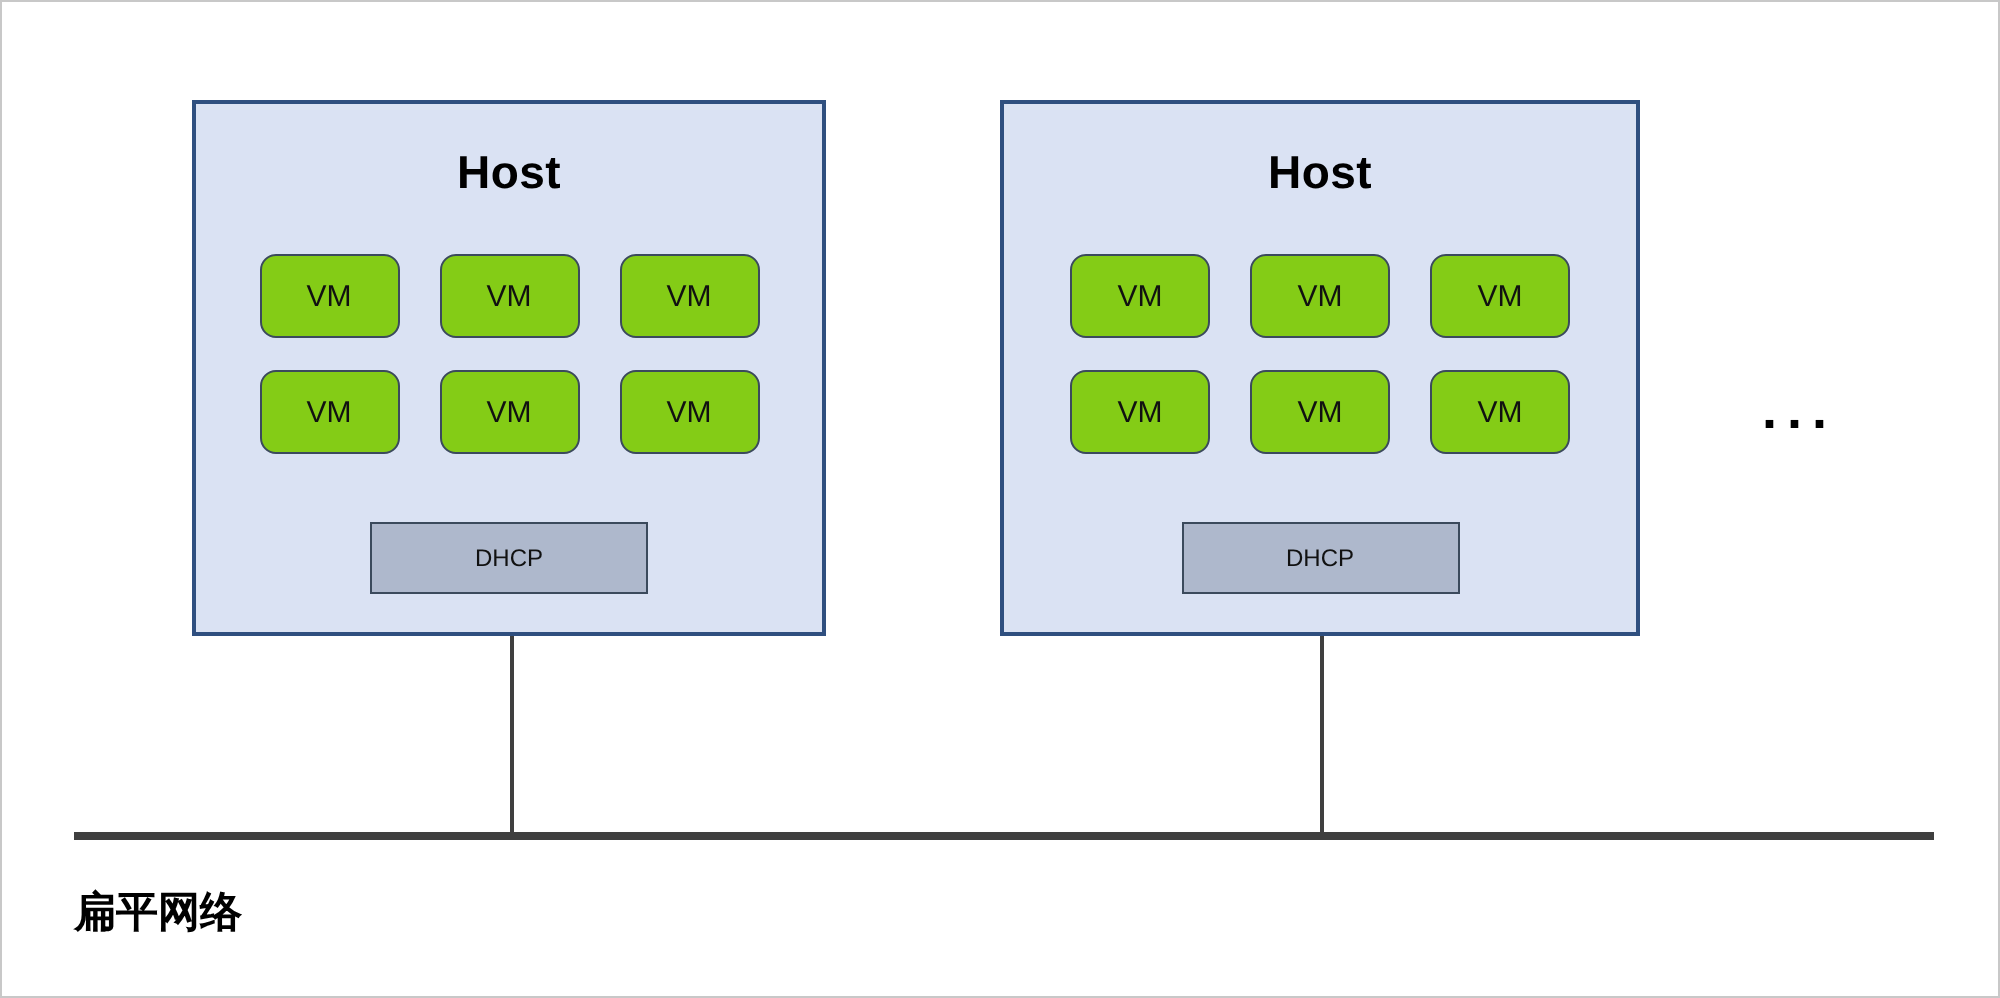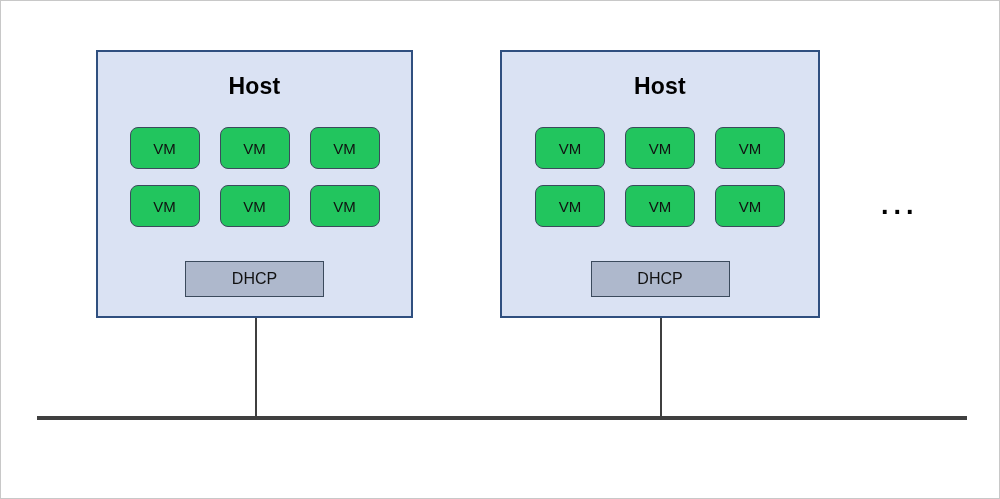--- a/index.html
+++ b/index.html
@@ -56,21 +56,21 @@
     align-items: center;
     row-gap: 16px;
   }
   .vm-row {
     display: flex;
     column-gap: 20px;
   }
   .vm-box {
     width: 70px;
     height: 42px;
-    background: #22c55e;
+    background: #84cc16;
     border: 1.6px solid #3b4a5c;
     border-radius: 8px;
     display: flex;
     align-items: center;
     justify-content: center;
     font-size: 15px;
     color: #111111;
   }
 
   
@@ -83,21 +83,21 @@
     justify-content: center;
   }
   .dhcp-box {
     width: 139px;
     height: 36px;
     background: #aeb8cc;
     border: 1.8px solid #3b4a5c;
     display: flex;
     align-items: center;
     justify-content: center;
-    font-size: 16px;
+    font-size: 12px;
     color: #111111;
   }
 
   
   .connector {
     position: absolute;
     width: 2px;
     background: #3f3f3f;
     top: 317px;
     height: 100px;
@@ -184,14 +184,15 @@
     </div>
   </div>
 
   <div class="ellipsis">...</div>
 
   <div class="connector" id="connector-1"></div>
   <div class="connector" id="connector-2"></div>
 
   <div class="bus-line"></div>
 
+  <div class="network-label">扁平网络</div>
 
 </div>
 
 </body></html>

